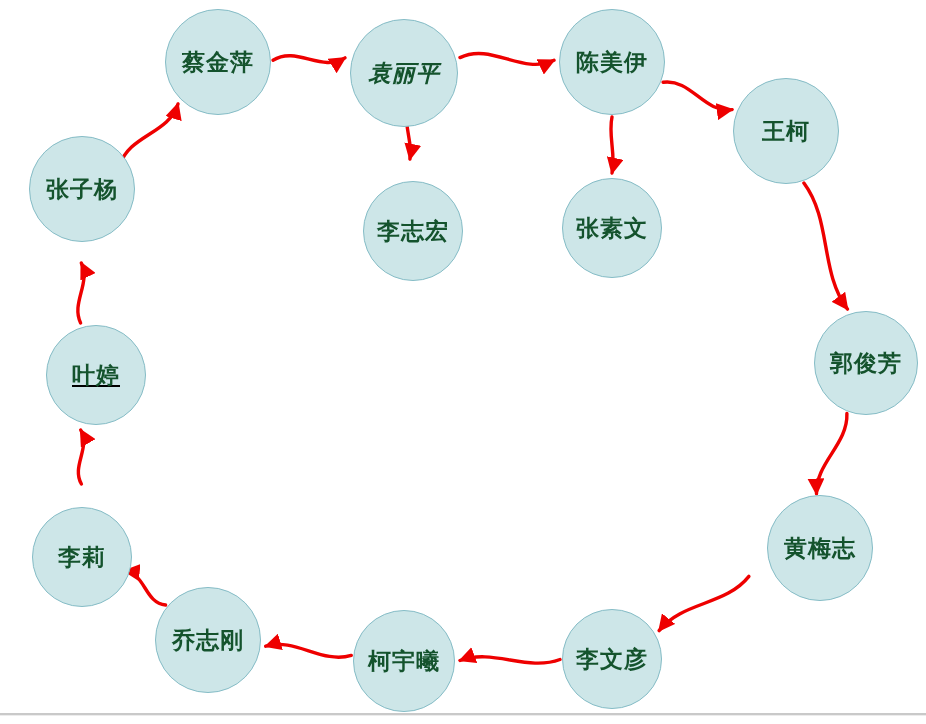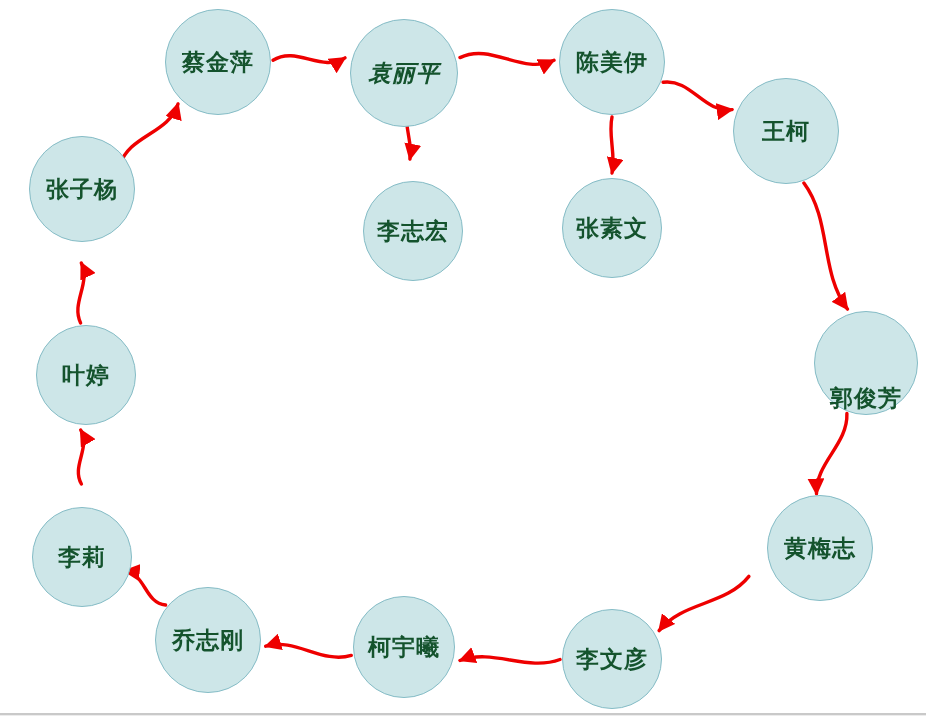--- a/index.html
+++ b/index.html
@@ -85,39 +85,39 @@
       </div>
       <div class="node" style="left: 350px; top: 19px; width: 108px; height: 108px; background: rgb(205, 230, 232); border-color: rgb(133, 188, 198); font-style: italic;">
         <span class="node-label">袁丽平</span>
       </div>
       <div class="node" style="left: 559px; top: 9px; width: 106px; height: 106px; background: rgb(205, 230, 232); border-color: rgb(133, 188, 198);">
         <span class="node-label">陈美伊</span>
       </div>
       <div class="node" style="left: 733px; top: 78px; width: 106px; height: 106px; background: rgb(205, 230, 232); border-color: rgb(133, 188, 198);">
         <span class="node-label">王柯</span>
       </div>
-      <div class="node" style="left: 814px; top: 311px; width: 104px; height: 104px; background: rgb(205, 230, 232); border-color: rgb(133, 188, 198); align-items: flex-end;">
+      <div class="node" style="left: 814px; top: 311px; width: 104px; height: 104px; background: rgb(205, 230, 232); border-color: rgb(133, 188, 198);">
         <span class="node-label">郭俊芳</span>
       </div>
       <div class="node" style="left: 767px; top: 495px; width: 106px; height: 106px; background: rgb(205, 230, 232); border-color: rgb(133, 188, 198);">
         <span class="node-label">黄梅志</span>
       </div>
       <div class="node" style="left: 562px; top: 609px; width: 100px; height: 100px; background: rgb(205, 230, 232); border-color: rgb(133, 188, 198);">
         <span class="node-label">李文彦</span>
       </div>
-      <div class="node" style="left: 353px; top: 596px; width: 102px; height: 102px; background: rgb(205, 230, 232); border-color: rgb(133, 188, 198);">
+      <div class="node" style="left: 353px; top: 610px; width: 102px; height: 102px; background: rgb(205, 230, 232); border-color: rgb(133, 188, 198);">
         <span class="node-label">柯宇曦</span>
       </div>
       <div class="node" style="left: 155px; top: 587px; width: 106px; height: 106px; background: rgb(205, 230, 232); border-color: rgb(133, 188, 198);">
         <span class="node-label">乔志刚</span>
       </div>
       <div class="node" style="left: 32px; top: 507px; width: 100px; height: 100px; background: rgb(205, 230, 232); border-color: rgb(133, 188, 198);">
         <span class="node-label">李莉</span>
       </div>
-      <div class="node" style="left: 36px; top: 325px; width: 100px; height: 100px; background: rgb(205, 230, 232); border-color: rgb(133, 188, 198);">
+      <div class="node" style="left: 46px; top: 325px; width: 100px; height: 100px; background: rgb(205, 230, 232); border-color: rgb(133, 188, 198); text-decoration: underline;">
         <span class="node-label">叶婷</span>
       </div>
       <div class="node" style="left: 29px; top: 136px; width: 106px; height: 106px; background: rgb(205, 230, 232); border-color: rgb(133, 188, 198);">
         <span class="node-label">张子杨</span>
       </div>
       <div class="node" style="left: 363px; top: 181px; width: 100px; height: 100px; background: rgb(205, 230, 232); border-color: rgb(133, 188, 198);">
         <span class="node-label">李志宏</span>
       </div>
       <div class="node" style="left: 562px; top: 178px; width: 100px; height: 100px; background: rgb(205, 230, 232); border-color: rgb(133, 188, 198);">
         <span class="node-label">张素文</span>

